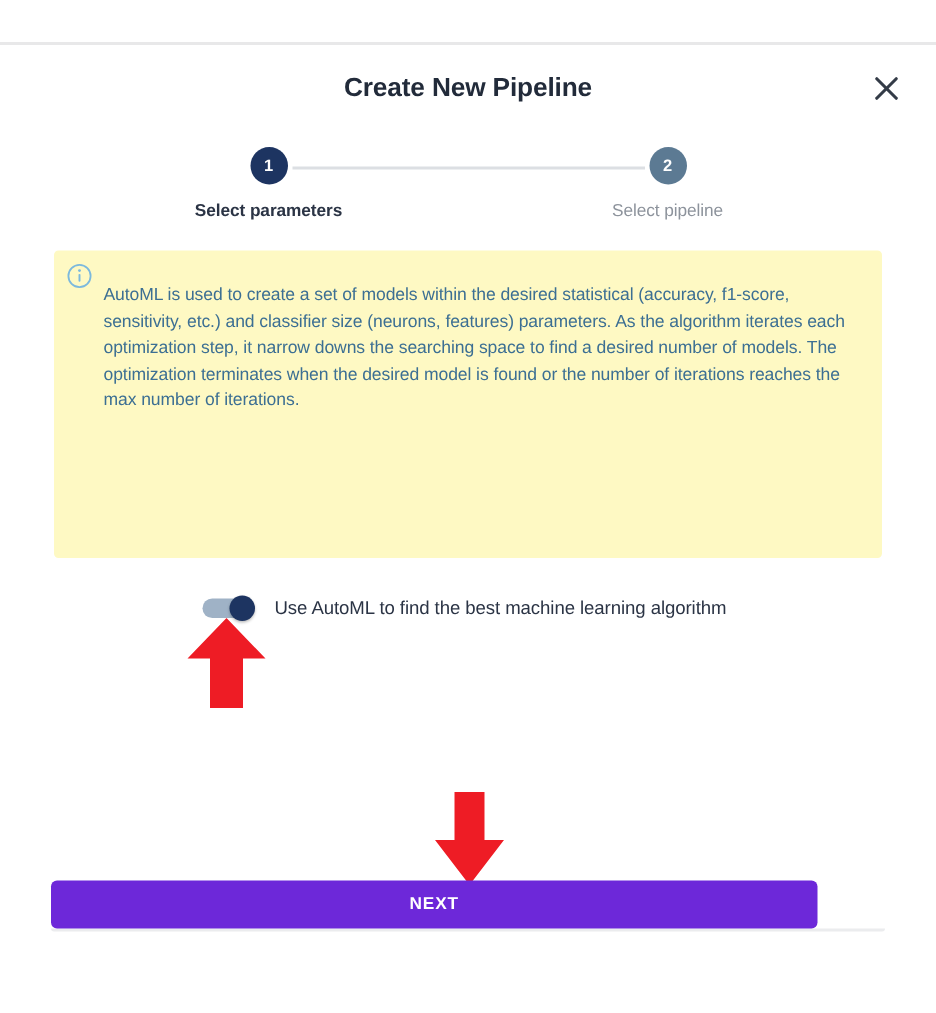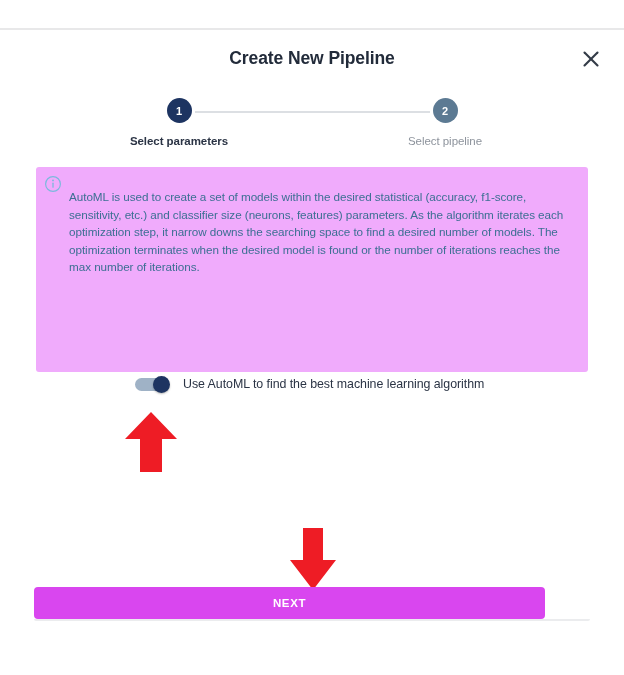--- a/index.html
+++ b/index.html
@@ -106,21 +106,21 @@
   .step-label.active  { color: #2b3445; font-weight: bold; }
   .step-label.pending { color: #8d939c; font-weight: normal; }
 
   
   .info-panel {
     position: absolute;
     left: 36px;
     top: 139px;
     width: 552px;
     height: 205px;
-    background: #f0abfc;
+    background: #fef9c3;
     border-radius: 3px;
   }
   .info-icon {
     position: absolute;
     left: 8px; top: 8px;
     width: 18px; height: 18px;
   }
   .info-text {
     position: absolute;
     left: 33px;
@@ -129,21 +129,21 @@
     font-size: 11.7px;
     line-height: 17.5px;
     color: #3c6f93;
     letter-spacing: -0.05px;
   }
 
   
   .toggle-row {
     position: absolute;
     left: 135px;
-    top: 345px;
+    top: 366px;
     display: flex;
     align-items: center;
     height: 22px;
   }
   .toggle {
     position: relative;
     width: 36px;
     height: 17px;
     flex: none;
     cursor: pointer;
@@ -189,21 +189,21 @@
     height: 64px;
   }
 
   
   .next-btn {
     position: absolute;
     left: 34px;
     top: 559px;
     width: 511px;
     height: 32px;
-    background: #d946ef;
+    background: #6d28d9;
     border-radius: 4px;
     border: none;
     color: #ffffff;
     font-size: 11.5px;
     font-weight: bold;
     letter-spacing: 0.6px;
     cursor: pointer;
     font-family: "Liberation Sans", sans-serif;
     display: flex;
     align-items: center;

